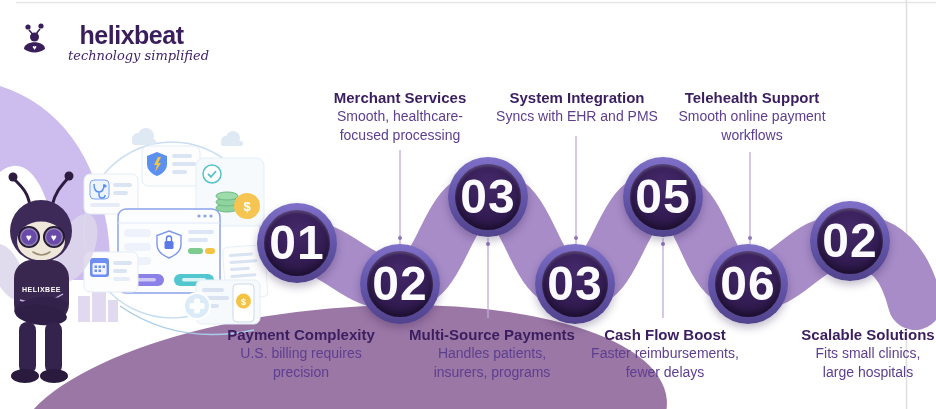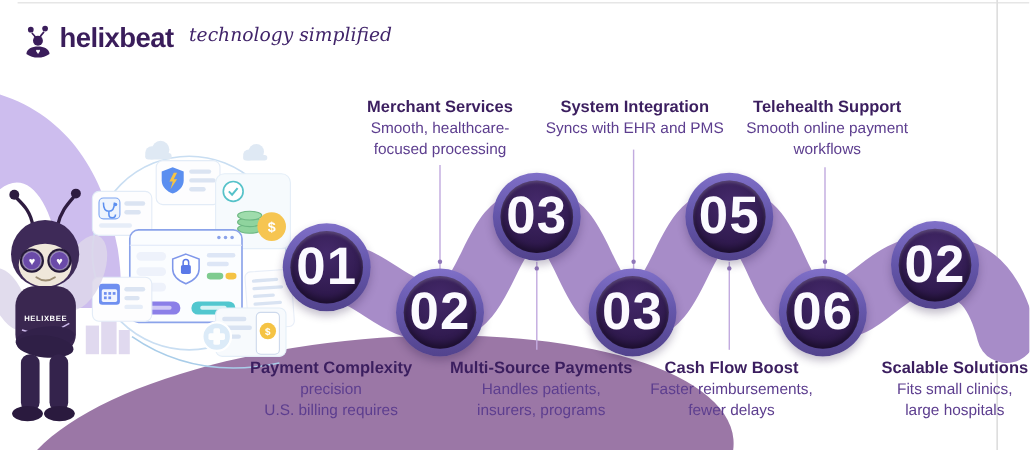--- a/index.html
+++ b/index.html
@@ -1,23 +1,23 @@
 <!DOCTYPE html>
 <html><head>
 <meta charset="utf-8">
 <style>
   html,body{margin:0;padding:0;background:#ffffff;}
   .stage{position:relative;width:936px;height:409px;overflow:hidden;background:#ffffff;
          font-family:"Liberation Sans",sans-serif;}
   .bg{position:absolute;left:0;top:0;width:936px;height:409px;}
   
   .logo{position:absolute;left:20px;top:22px;display:flex;align-items:flex-start;gap:4px;}
-  .logo-txt{display:flex;flex-direction:row;align-items:flex-start;}
+  .logo-txt{display:flex;flex-direction:column;align-items:center;}
   .logo-name{font-size:25px;font-weight:800;color:#3a1d5b;letter-spacing:-0.5px;line-height:26px;}
-  .logo-tag{font-family:"DejaVu Serif",serif;font-style:italic;font-size:17px;color:#41246a;
+  .logo-tag{font-family:"DejaVu Serif",serif;font-style:italic;font-size:13px;color:#41246a;
             margin-top:0px;padding-left:14px;}
   
   .circle{position:absolute;width:80px;height:80px;border-radius:50%;
           background:linear-gradient(180deg,#8070c8 0%,#6557ac 45%,#52438d 100%);
           box-shadow:0 4px 8px rgba(40,20,70,.28);
           display:flex;align-items:center;justify-content:center;}
   .core{width:66px;height:66px;border-radius:50%;
         background:radial-gradient(circle at 50% 30%,#44296a 0%,#311b50 62%,#281343 100%);
         box-shadow:inset 0 2px 3px rgba(255,255,255,.18), inset 0 -4px 7px rgba(0,0,0,.4);
         display:flex;align-items:center;justify-content:center;}
@@ -250,22 +250,22 @@
       </div>
     </div>
   <div class="circle" style="left:810px;top:201px">
     <div class="core">
         <span class="num">02</span>
       </div>
     </div>
 
   <div class="label" style="left:301px;top:325px;width:175px">
     <div class="t">Payment Complexity</div>
+    <div class="d">U.S. billing requires</div>
     <div class="d">precision</div>
-    <div class="d">U.S. billing requires</div>
   </div>
   <div class="label" style="left:400px;top:88px;width:165px">
     <div class="t">Merchant Services</div>
     <div class="d">Smooth, healthcare-</div>
     <div class="d">focused processing</div>
   </div>
   <div class="label" style="left:492px;top:325px;width:185px">
     <div class="t">Multi-Source Payments</div>
     <div class="d">Handles patients,</div>
     <div class="d">insurers, programs</div>

